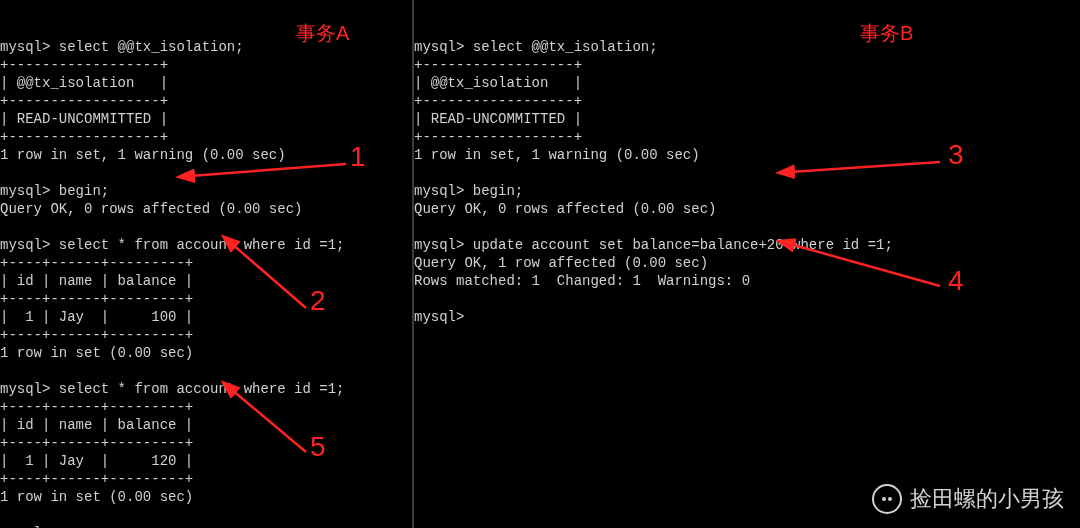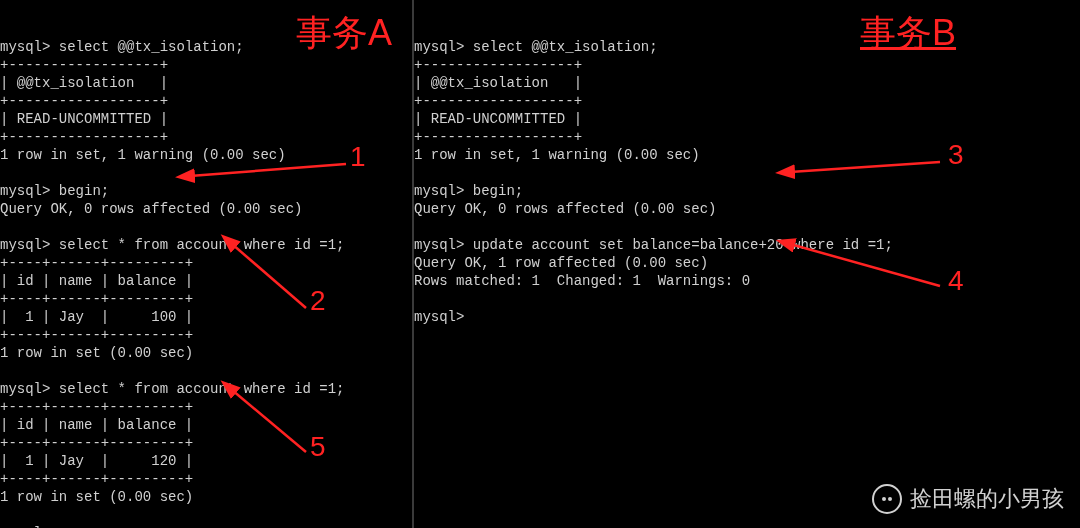--- a/index.html
+++ b/index.html
@@ -34,21 +34,21 @@
   }
   .panel-right {
     flex: 1;
   }
   .tt {
     white-space: pre;
   }
   .annotation {
     position: absolute;
     font-family: "Microsoft YaHei", "SimHei", sans-serif;
-    font-size: 36px;
+    font-size: 20px;
     font-weight: 500;
     color: #ff2222;
     pointer-events: none;
   }
   .num {
     position: absolute;
     font-family: Arial, sans-serif;
     font-size: 28px;
     font-weight: 400;
     color: #ff2222;
@@ -135,21 +135,21 @@
 Query OK, 0 rows affected (0.00 sec)
 
 mysql&gt; update account set balance=balance+20 where id =1;
 Query OK, 1 row affected (0.00 sec)
 Rows matched: 1  Changed: 1  Warnings: 0
 
 mysql&gt; </div>
   </div>
 
   <div class="annotation" style="left:296px; top:24px;">事务A</div>
-  <div class="annotation" style="left:860px; top:24px;text-decoration:underline;">事务B</div>
+  <div class="annotation" style="left:860px; top:24px;">事务B</div>
 
   <div class="num" style="left:350px; top:148px;">1</div>
   <div class="num" style="left:310px; top:292px;">2</div>
   <div class="num" style="left:948px; top:146px;">3</div>
   <div class="num" style="left:948px; top:272px;">4</div>
   <div class="num" style="left:310px; top:438px;">5</div>
 
   <svg class="arrows" viewBox="0 0 1080 528">
     <defs>
       <marker id="ah" markerWidth="10" markerHeight="10" refX="2" refY="3" orient="auto">

